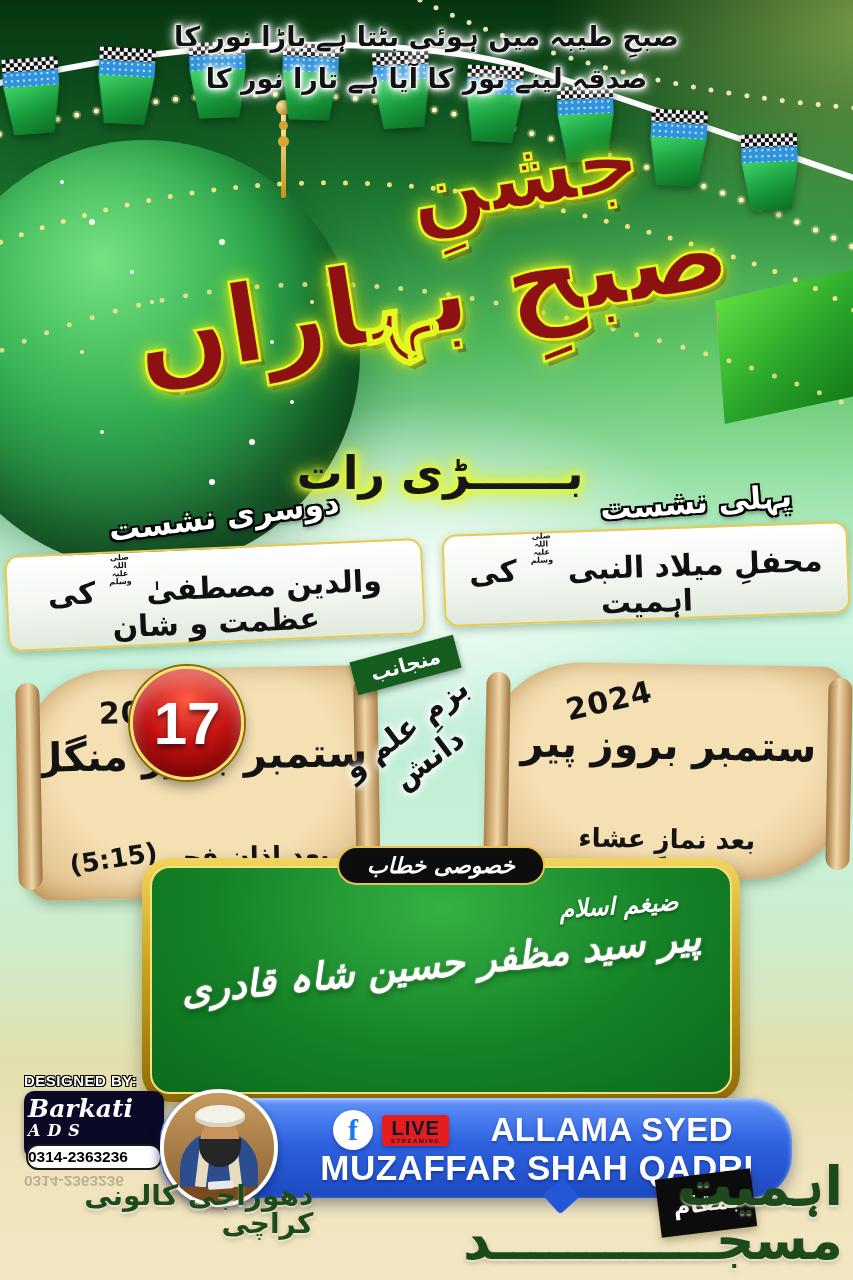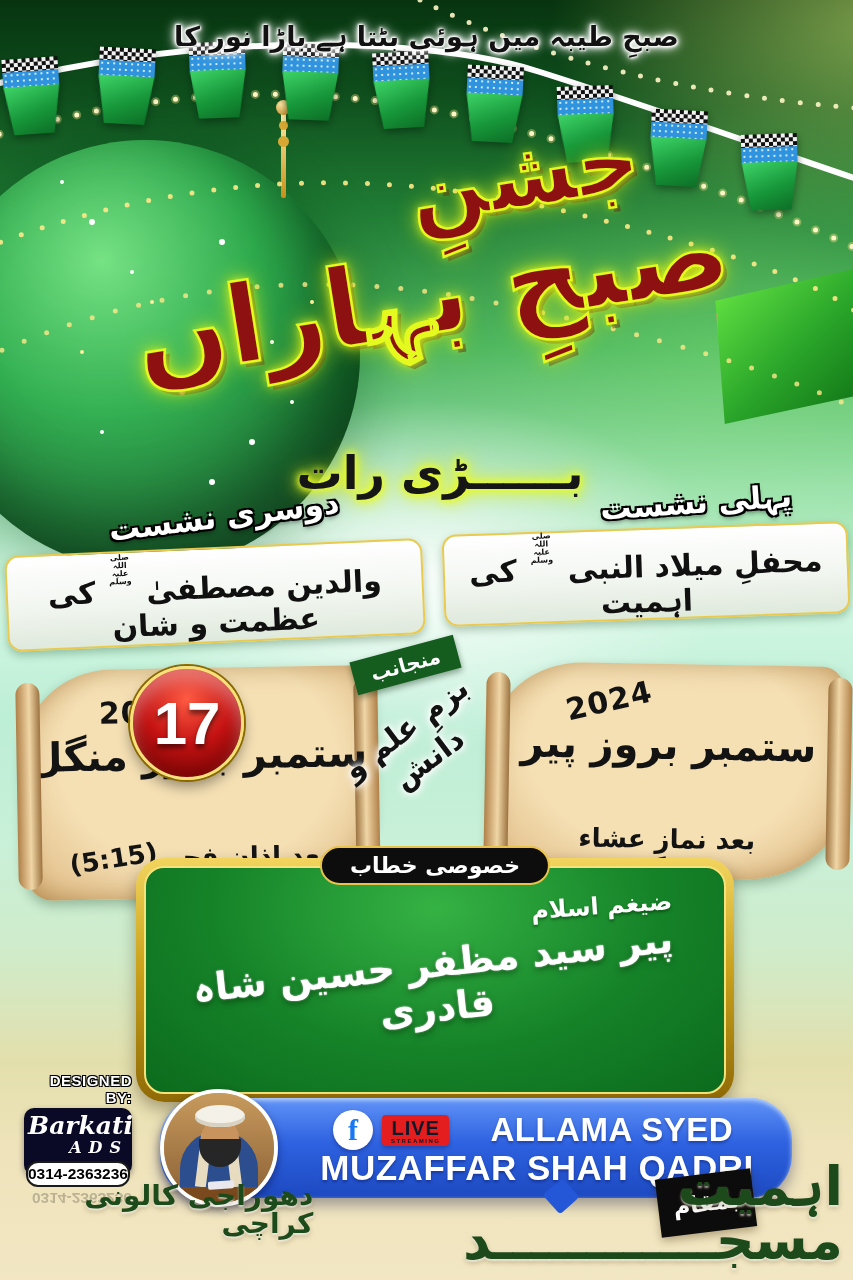--- a/index.html
+++ b/index.html
@@ -71,33 +71,33 @@
     background:radial-gradient(circle at 50% 28%,#ff5a42 0%,#c41212 48%,#6d0202 88%);
     border:3px solid #f7df7a;box-shadow:0 0 0 2px #8a6a00,0 7px 13px rgba(0,0,0,.38),inset 0 12px 16px rgba(255,255,255,.35);
     display:flex;align-items:center;justify-content:center;color:#fff;font-size:60px;font-weight:bold;
     font-family:"Liberation Sans",sans-serif;text-shadow:0 4px 5px rgba(0,0,0,.55);}
   .org-tag{left:352px;top:648px;transform:rotate(-15deg);background:#155c1f;color:#fff;
     padding:5px 18px;font-size:20px;font-weight:bold;box-shadow:0 3px 6px rgba(0,30,5,.4);}
   .org-name{left:322px;top:706px;width:190px;transform:rotate(-37deg);text-align:center;
     font-size:30px;font-weight:bold;color:#121212;line-height:1.25;
     text-shadow:0 0 5px #fff,0 0 8px #fff,0 0 12px #fff;}
   
-  .banner{left:136px;top:858px;width:582px;height:228px;border-radius:28px;padding:8px;
+  .banner{left:142px;top:858px;width:582px;height:228px;border-radius:28px;padding:8px;
     background:linear-gradient(180deg,#f2d45e 0%,#caa21c 45%,#8f6a06 100%);
-    box-shadow:0 7px 16px rgba(40,30,0,.35);}
+    box-shadow:0 7px 16px rgba(40,30,0,.35);font-style:italic;}
   .banner-in{position:relative;width:100%;height:100%;border-radius:20px;border:2px solid #f6e27a;box-sizing:border-box;
     background:radial-gradient(ellipse at 50% 18%, #35b244 0%, #158228 55%, #0c6b1d 100%);}
   .badge-pill{position:absolute;top:-22px;left:50%;transform:translateX(-50%);background:#0d0d0d;color:#fff;
     font-size:22px;font-weight:bold;padding:5px 28px;border-radius:24px;border:2px solid #e8c24a;white-space:nowrap;}
   .honorific{position:absolute;top:24px;right:52px;color:#fff;font-size:24px;font-weight:bold;transform:rotate(-4deg);
     text-shadow:0 2px 3px rgba(0,40,0,.5);}
   .speaker-name{position:absolute;left:0;right:0;top:74px;text-align:center;color:#fff;font-size:38px;font-weight:bold;
     transform:rotate(-6deg);text-shadow:0 3px 6px rgba(0,45,0,.55),0 0 2px #fff;}
   
-  .designer{left:24px;top:1072px;width:108px;text-align:right;font-family:"Liberation Sans",sans-serif;}
+  .designer{left:24px;top:1072px;width:140px;text-align:left;font-family:"Liberation Sans",sans-serif;}
   .db-label{color:#fff;font-weight:bold;font-size:15px;letter-spacing:.5px;
     text-shadow:1px 1px 0 #000,-1px -1px 0 #000,1px -1px 0 #000,-1px 1px 0 #000;}
   .db-box{background:#0a0a26;border-radius:10px;padding:5px 4px 18px;margin-top:2px;box-shadow:0 3px 6px rgba(0,0,0,.4);font-weight:bold;}
   .db-brand{color:#fff;font-family:"DejaVu Serif",serif;font-style:italic;font-size:25px;line-height:1;}
   .db-brand2{color:#fff;font-family:"DejaVu Serif",serif;font-style:italic;font-size:16px;letter-spacing:7px;line-height:1.2;}
   .db-phone{background:#fff;border-radius:12px;border:2px solid #1a1a1a;margin:-14px 2px 0;position:relative;
     font-size:15.5px;font-weight:bold;color:#000;padding:2px 0;}
   .db-reflect{opacity:.22;transform:scaleY(-1);color:#000;font-weight:bold;font-size:15.5px;margin-top:2px;}
   
   .livebar{left:160px;top:1098px;width:632px;height:100px;border-radius:42px;
@@ -196,20 +196,21 @@
       <div class="bodyg"></div>
     </div>
   <div class="flag" style="left:742px;top:134px;transform:rotate(-2deg)">
       <div class="check"></div>
       <div class="blueband"></div>
       <div class="bodyg"></div>
     </div>
 
   <div class="abs couplet urdu">
     <div>صبحِ طیبہ میں ہوئی بٹتا ہے باڑا نور کا</div>
+    <div>صدقہ لینے نور کا آیا ہے تارا نور کا</div>
   </div>
 
   <div class="abs title urdu">
     <span class="title-l1">جشنِ</span>
     <span class="title-l2">صبحِ بہاراں</span>
   </div>
   <div class="abs big-night urdu">بــــــڑی رات</div>
 
   <div class="abs sess-head urdu" style="left:600px;top:484px;transform:rotate(-4deg)">پہلی نشست</div>
   <div class="abs sess-bar urdu" style="left:443px;top:528px;width:402px;height:88px;transform:rotate(-2deg)">

